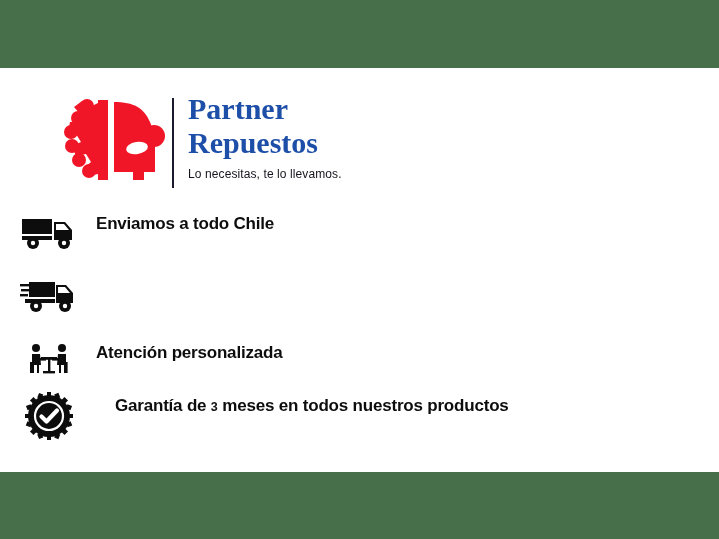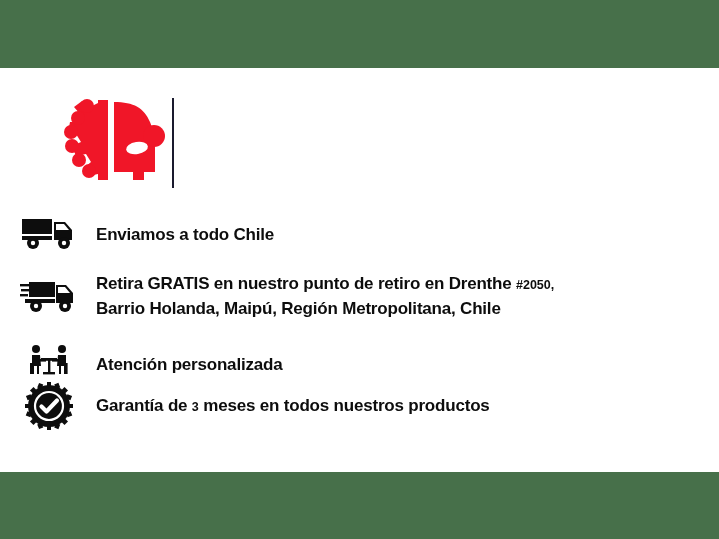--- a/index.html
+++ b/index.html
@@ -80,21 +80,20 @@
     color: #15151f;
     letter-spacing: 0.1px;
     white-space: nowrap;
   }
 
   
   .feature-row {
     position: absolute;
     left: 18px;
     display: flex;
-    align-items: center;
     width: 680px;
   }
   .feature-icon {
     width: 62px;
     min-width: 62px;
     height: 44px;
     display: flex;
     align-items: center;
     justify-content: center;
   }
@@ -108,21 +107,21 @@
     padding-left: 16px;
   }
   .small-num {
     font-size: 12.5px;
     letter-spacing: 0px;
   }
 
   #row-envios  { top: 212px; height: 44px; }
   #row-retiro  { top: 268px; height: 56px; align-items: center; }
   #row-atencion{ top: 341px; height: 46px; }
-  #row-garantia{ top: 380px; height: 52px; }
+  #row-garantia{ top: 394px; height: 52px; gap: 19px; }
 
   svg { display: block; }
 </style>
 </head>
 <body>
 
 <div id="banner">
 
   <div id="band-top" class="band"></div>
   <div id="band-bottom" class="band"></div>
@@ -149,20 +148,25 @@
         <circle cx="96" cy="40" r="11" fill="#f01628"></circle>
 
         <ellipse cx="79" cy="52" rx="11" ry="6" fill="#ffffff" transform="rotate(-9 79 52)"></ellipse>
 
         <rect x="50" y="2" width="5" height="86" fill="#ffffff"></rect>
       </svg>
     </div>
 
     <div id="logo-divider"></div>
 
+    <div id="logo-text">
+      <div class="brand-line">Partner</div>
+      <div class="brand-line">Repuestos</div>
+      <div id="brand-tagline">Lo necesitas, te lo llevamos.</div>
+    </div>
   </div>
 
   <div id="row-envios" class="feature-row">
     <div class="feature-icon">
       <svg width="58" height="34" viewBox="0 0 58 34" xmlns="http://www.w3.org/2000/svg">
         <rect x="2" y="2" width="30" height="15" fill="#0d0d0d"></rect>
         <rect x="2" y="19" width="30" height="4" fill="#0d0d0d"></rect>
         <path d="M34 5 L45 5 L52 13 L52 23 L34 23 Z" fill="#0d0d0d"></path>
         <path d="M36 7 L44 7 L49 13 L36 13 Z" fill="#ffffff"></path>
         <circle cx="13" cy="26" r="6" fill="#0d0d0d"></circle>
@@ -182,26 +186,20 @@
         <rect x="0" y="15" width="8" height="2.4" fill="#0d0d0d"></rect>
         <rect x="9" y="3" width="26" height="15" fill="#0d0d0d"></rect>
         <rect x="5" y="20" width="30" height="4" fill="#0d0d0d"></rect>
         <path d="M36 6 L46 6 L53 14 L53 24 L36 24 Z" fill="#0d0d0d"></path>
         <path d="M38 8 L45 8 L50 14 L38 14 Z" fill="#ffffff"></path>
         <circle cx="16" cy="27" r="6" fill="#0d0d0d"></circle>
         <circle cx="45" cy="27" r="6" fill="#0d0d0d"></circle>
         <circle cx="16" cy="27" r="2.2" fill="#ffffff"></circle>
         <circle cx="45" cy="27" r="2.2" fill="#ffffff"></circle>
       </svg>
-    </div>
-    <div class="feature-text">
-      <div>
-        <span>Retira GRATIS en nuestro punto de retiro en Drenthe </span><span class="small-num">#2050,</span>
-      </div>
-      <div>Barrio Holanda, Maipú, Región Metropolitana, Chile</div>
     </div>
   </div>
 
   <div id="row-atencion" class="feature-row">
     <div class="feature-icon">
       <svg width="46" height="40" viewBox="0 0 46 40" xmlns="http://www.w3.org/2000/svg">
 
         <circle cx="10" cy="5" r="4" fill="#0d0d0d"></circle>
         <path d="M6 11 L14 11 L15 22 L13 22 L13 30 L11 30 L11 22 L8 22 L8 30 L6 30 Z" fill="#0d0d0d"></path>
         <rect x="13" y="15" width="7" height="2.6" fill="#0d0d0d"></rect>

